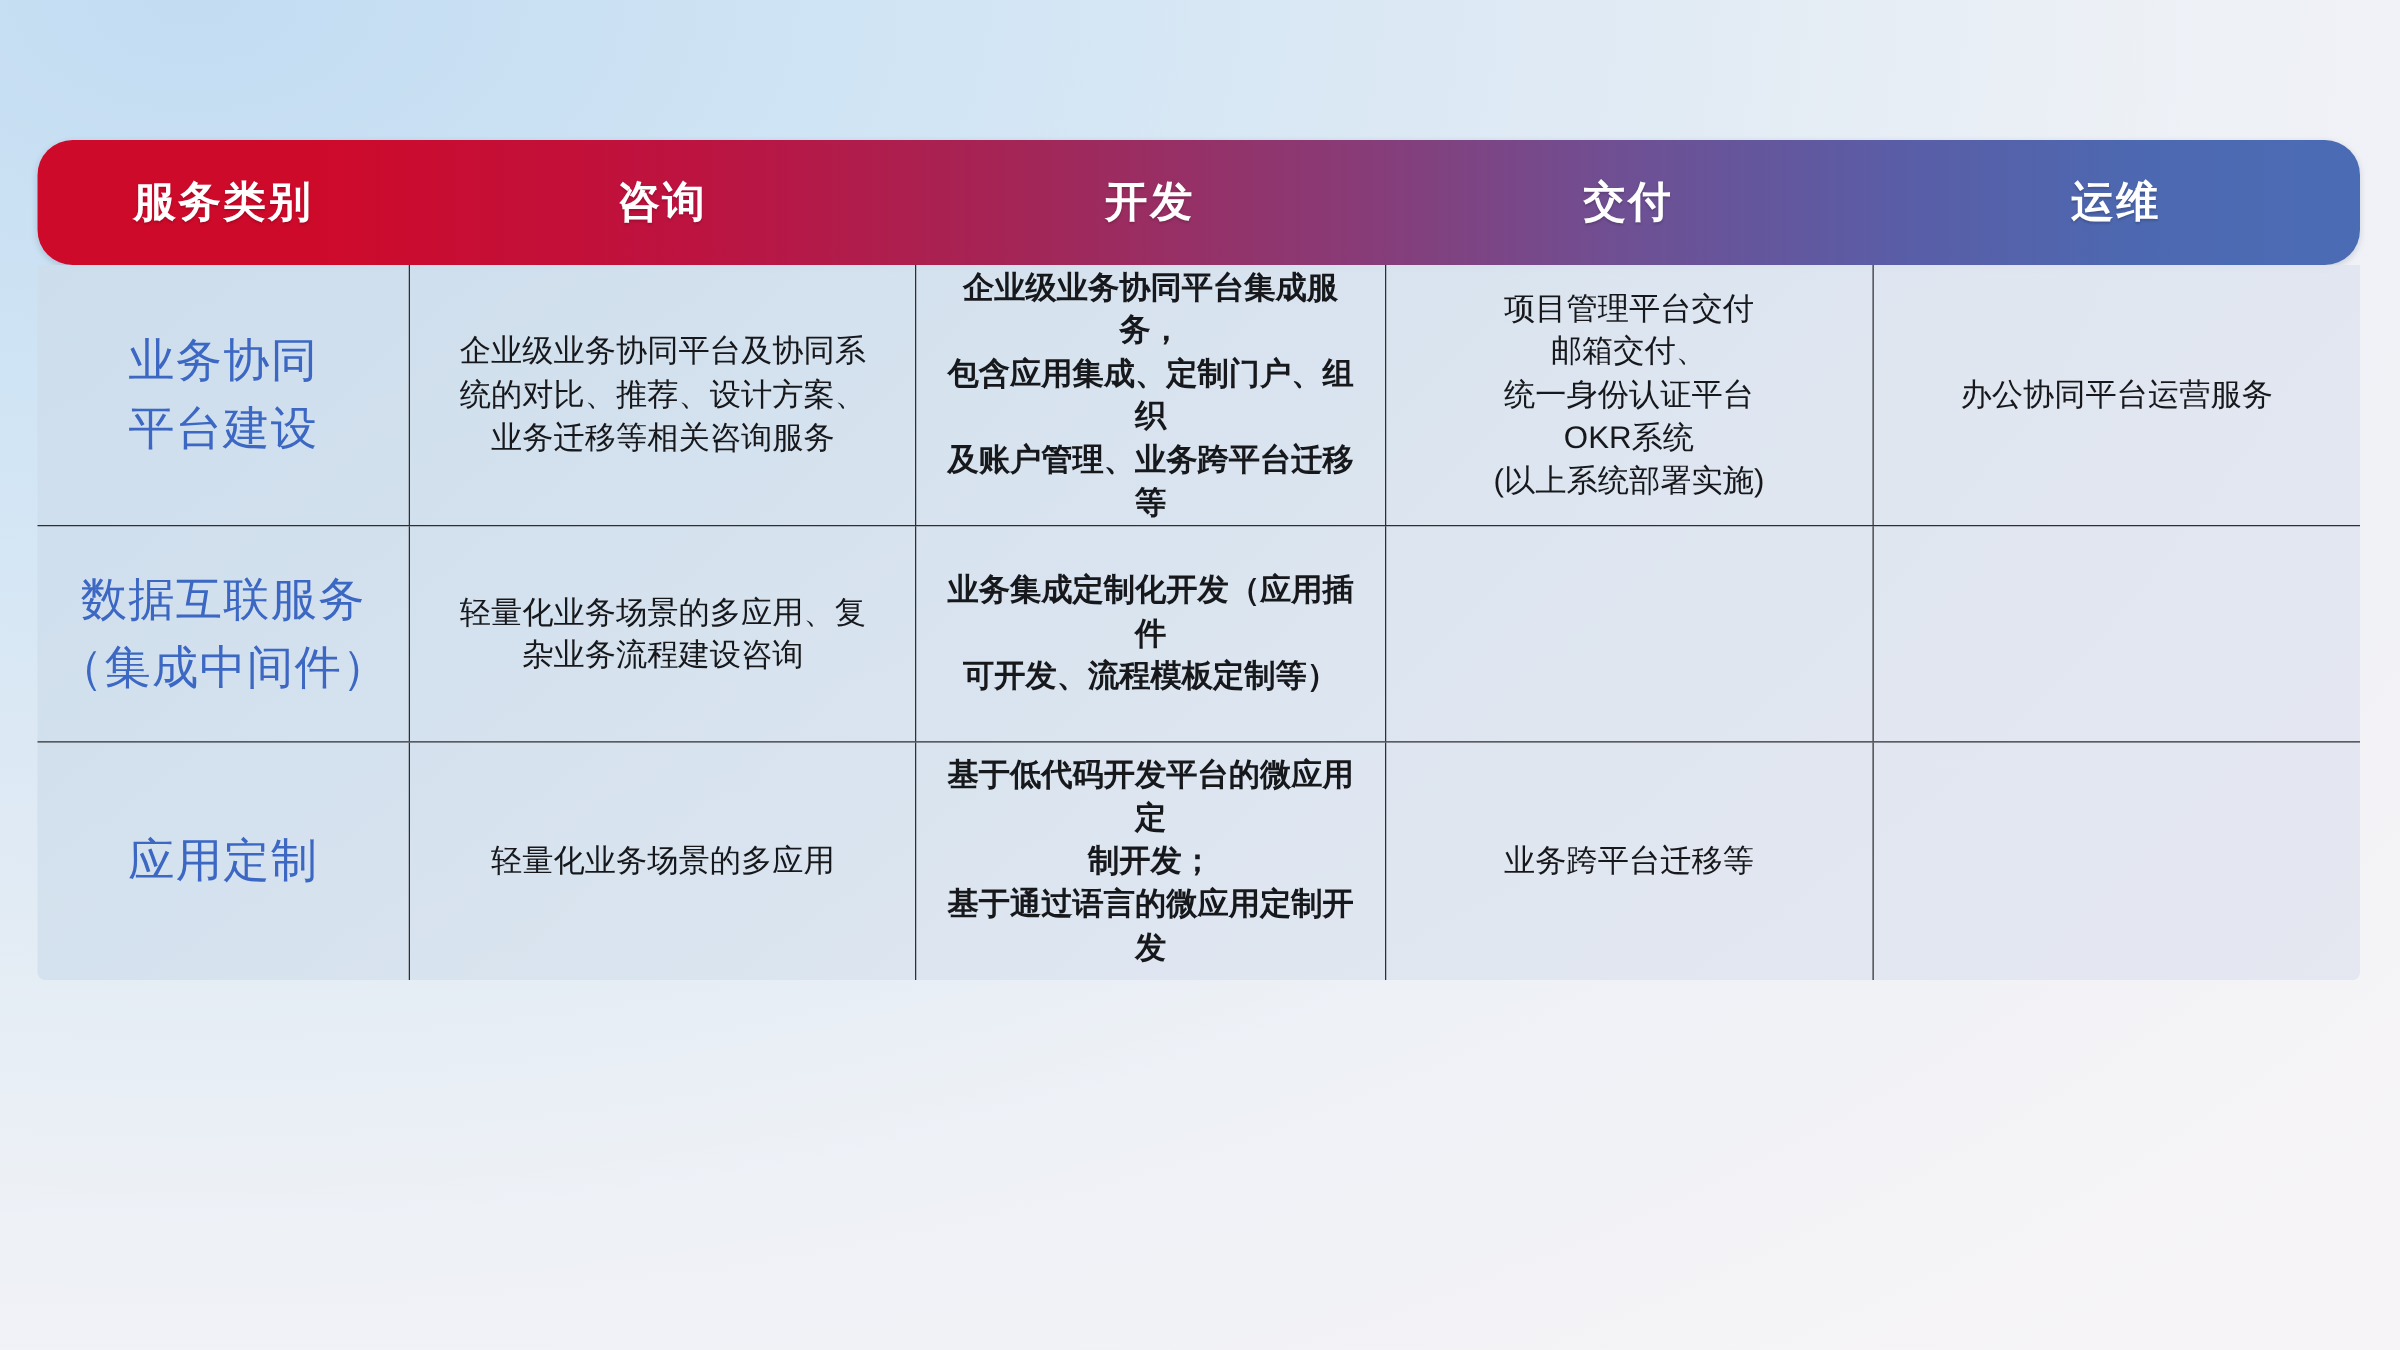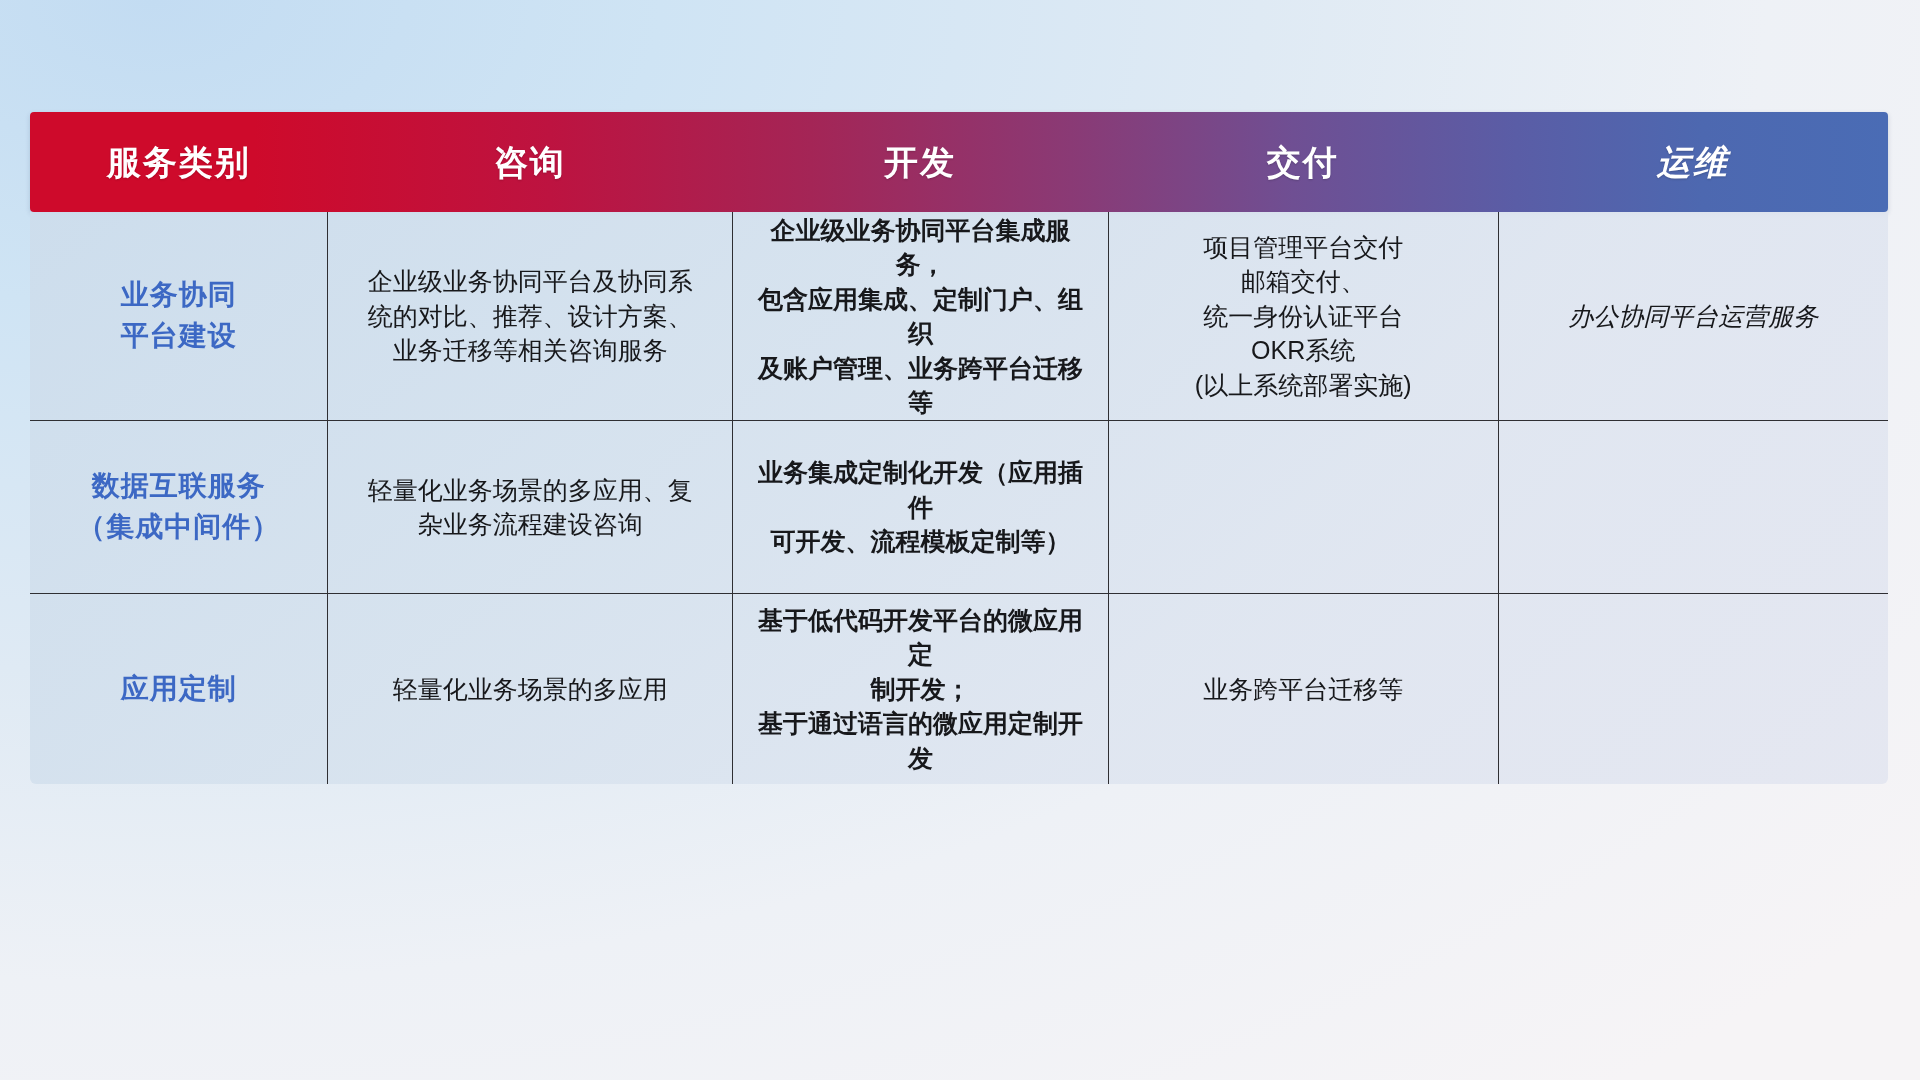--- a/index.html
+++ b/index.html
@@ -10,21 +10,21 @@
       radial-gradient(120% 130% at 8% 0%, #c3dcf2 0%, #cfe4f4 22%, #dfeaf4 48%, #eef1f6 70%, #f6f4f6 100%),
       linear-gradient(135deg,#bcd9f0 0%,#d9e7f4 40%,#efeef4 75%,#faf8f9 100%);
   }
   .stage{position:relative;width:1920px;height:1080px;}
 
   
   .table-wrap{
     position:absolute;left:30px;top:112px;width:1858px;
   }
   .hdr{
-    display:flex;height:100px;border-radius:4px;
+    display:flex;height:100px;border-radius:28px;
     background:linear-gradient(90deg,
       #ce0a2b 0%, #ce0a2b 12%, #bd1340 28%, #a42556 42%,
       #8a3a75 56%, #6f4f93 68%, #5a5da6 80%, #4d68b0 90%, #4a6cb5 100%);
     box-shadow:0 2px 5px rgba(40,60,100,.18);
     overflow:hidden;
   }
   .hdr .cell{
     display:flex;align-items:center;justify-content:center;
     color:#fff;font-size:34px;font-weight:bold;letter-spacing:2px;
     text-shadow:0 1px 2px rgba(0,0,0,.18);
@@ -37,29 +37,29 @@
   .row{display:flex;position:relative;}
   .row + .row{border-top:1.5px solid #2f2f33;}
   .cell{
     display:flex;align-items:center;justify-content:center;
     padding:10px 14px;box-sizing:border-box;
     font-size:25px;line-height:1.38;color:#17181b;text-align:center;
     white-space:pre-line;
   }
   .cell.sep{border-left:1.5px solid #2f2f33;}
   .cat{
-    color:#3c68c4;font-weight:bold;font-size:28px;letter-spacing:1px;
+    color:#3c68c4;font-weight:normal;font-size:37px;letter-spacing:1px;
     line-height:1.45;
   }
   
   .c1{width:16.0%;}
   .c2{width:21.8%;}
   .c3{width:20.2%;font-weight:bold;}
   .c4{width:21.0%;}
-  .c5{width:21.0%;font-style:italic;}
+  .c5{width:21.0%;}
 
   .r1{height:208px;}
   .r2{height:172px;justify-content:center;}
   .r3{height:190px;}
 </style>
 </head>
 <body>
 
 <div class="stage">
 

